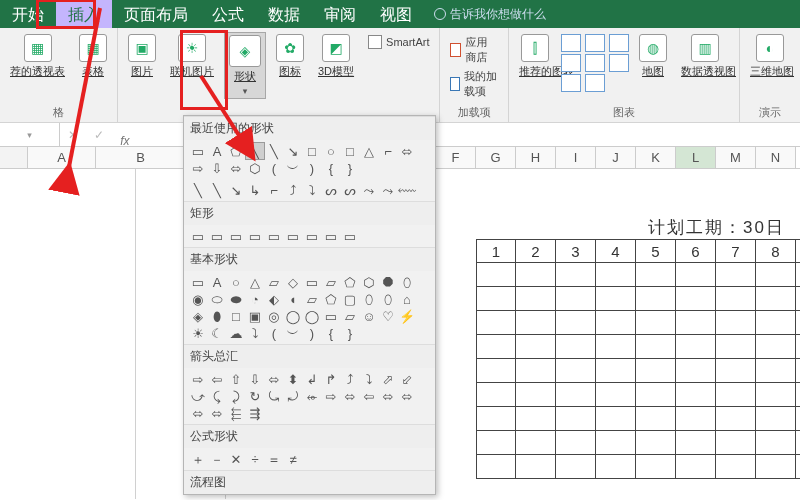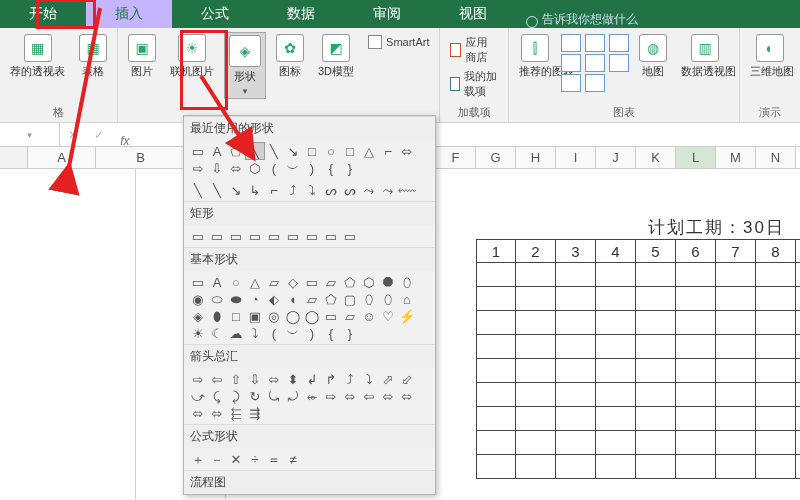--- a/index.html
+++ b/index.html
@@ -1,33 +1,33 @@
 <!DOCTYPE html>
 <html><head>
 <meta charset="utf-8">
 <style>
   * { box-sizing: border-box; margin: 0; padding: 0; font-family: "Microsoft YaHei", sans-serif; }
   body { width: 800px; height: 500px; overflow: hidden; background: #fff; font-size: 12px; color: #333; position: relative; }
 
   
   .tabs { height: 28px; background: #217346; display: flex; align-items: stretch; padding-left: 0; }
-  .tab { padding: 5px 29px; color: #fff; font-size: 14px; cursor: pointer; }
+  .tab { padding: 5px 12px; color: #fff; font-size: 16px; cursor: pointer; }
   .tab.active { background: #c4b5fd; color: #217346; }
-  .tell-me { display: flex; align-items: flex-end; gap: 4px; color: #cde; padding: 0 10px; font-size: 12px; }
+  .tell-me { display: flex; align-items: center; gap: 4px; color: #cde; padding: 0 10px; font-size: 12px; }
   .bulb { width: 12px; height: 12px; border: 1px solid #cde; border-radius: 50%; display:inline-block; }
 
   
   .ribbon { height: 95px; background: #f1f1f1; border-bottom: 1px solid #d4d4d4; display: flex; align-items: stretch; position: relative; }
   .group { border-right: 1px solid #d4d4d4; padding: 4px 6px 2px; display: flex; flex-direction: column; justify-content: space-between; }
   .group-label { text-align: center; font-size: 11px; color: #666; padding-top: 2px; }
   .btns { display: flex; gap: 6px; flex: 1; align-items: flex-start; }
   .rbtn { display: flex; flex-direction: column; align-items: center; gap: 2px; padding: 2px 4px; cursor: pointer; }
   .ic { width: 28px; height: 28px; border: 1px solid #999; background: #fff; border-radius: 3px; display:flex;align-items:center;justify-content:center;font-size:14px;color:#2a6; }
   .ic.lg { width: 32px; height: 32px; }
-  .lbl { font-size: 11px; color: #333; white-space: nowrap; }
+  .lbl { font-size: 11px; color: #333; white-space: nowrap; text-decoration: underline; }
   .mini-row { display:flex; align-items:center; gap:4px; font-size:11px; color:#444; padding:1px 4px; cursor:pointer;}
   .sq { width:14px;height:14px;border:1px solid #888;background:#fff;display:inline-block;}
 
   
   .redbox { position: absolute; border: 3px solid #e52020; pointer-events: none; z-index: 50; }
   .arrow { position:absolute; z-index:49; }
   .arrow svg { overflow: visible; }
 
   
   .fbar { height: 24px; border-bottom: 1px solid #ccc; display: flex; align-items: center; font-size: 12px; color: #777; }
@@ -79,20 +79,21 @@
   .chartset { display:flex; flex-direction:column; gap:2px; padding-top:2px;}
   .chartset .crow{display:flex; gap:4px;}
   .ci{width:20px;height:18px;border:1px solid #6b9ed4;background:#fff;display:inline-block;}
 </style>
 </head>
 <body>
 
 <div class="tabs">
   <div class="tab">开始</div>
   <div class="tab active">插入</div>
+  <div class="tab">页面布局</div>
   <div class="tab">公式</div>
   <div class="tab">数据</div>
   <div class="tab">审阅</div>
   <div class="tab">视图</div>
   <div class="tell-me">
     <span class="bulb"></span>
     <span>告诉我你想做什么</span>
   </div>
 </div>
 

